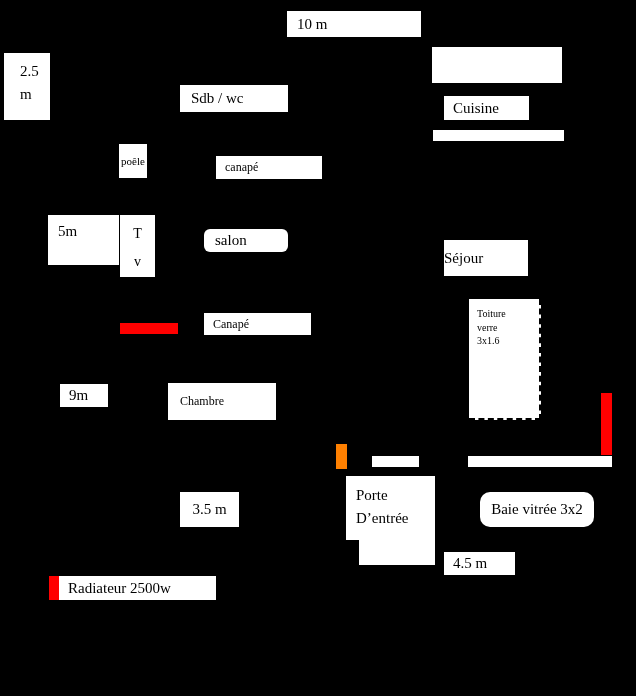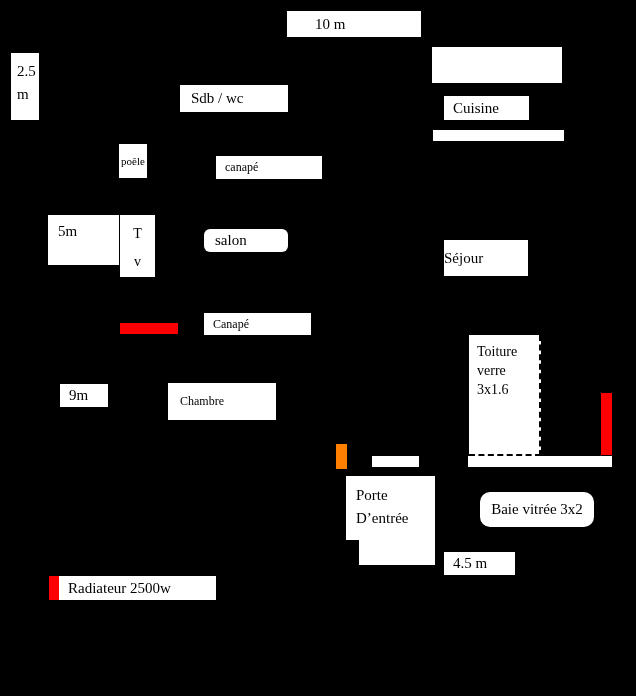--- a/index.html
+++ b/index.html
@@ -19,36 +19,36 @@
     box-sizing:border-box;
   }
   .vc{display:flex;align-items:center;}
   .hc{justify-content:center;}
   .bar{position:absolute;}
   .red{background:var(--red,#f00);}
   .orange{background:var(--orange,#ff8000);}
   .white{background:var(--box,#fff);}
 
   
-  .b-10m      {left:287px;top:11px; width:134px;height:26px;padding-left:28px;}
-  .b-25m      {left:11px; top:53px; width:28px; height:67px;padding:7px 0 0 6px;line-height:1.55;}
+  .b-10m      {left:287px;top:11px; width:134px;height:26px;padding-left:10px;}
+  .b-25m      {left:4px; top:53px; width:46px; height:67px;padding:7px 0 0 16px;line-height:1.55;}
   .b-sdbwc    {left:180px;top:85px; width:108px;height:27px;padding-left:11px;}
   .b-empty    {left:432px;top:47px; width:130px;height:36px;}
   .b-cuisine  {left:444px;top:96px; width:85px; height:24px;padding-left:9px;}
   .b-cuisbar  {left:433px;top:130px;width:131px;height:11px;}
   .b-poele    {left:119px;top:144px;width:28px; height:34px;font-size:11px;}
   .b-canape1  {left:216px;top:156px;width:106px;height:23px;font-size:12px;padding-left:9px;}
   .b-5m       {left:48px; top:215px;width:71px; height:50px;padding:8px 0 13px 10px;}
   .b-tv       {left:120px;top:215px;width:35px; height:62px;font-size:14px;text-align:center;padding-top:5px;line-height:2.0;}
   .b-salon    {left:204px;top:229px;width:84px; height:23px;padding-left:11px;border-radius:6px;}
   .b-sejour   {left:444px;top:240px;width:84px; height:36px;padding-left:0;}
   .b-canape2  {left:204px;top:313px;width:107px;height:22px;font-size:12px;padding-left:9px;}
   .r-canape   {left:120px;top:323px;width:58px; height:11px;}
-  .b-toiture  {left:469px;top:299px;width:72px; height:121px;font-size:14px;padding:8px 0 0 8px;line-height:1.35;
-               border-right:2px dashed #000;border-bottom:2px dashed #000;margin-top:36px;}
+  .b-toiture  {left:469px;top:299px;width:72px; height:121px;font-size:10px;padding:8px 0 0 8px;line-height:1.35;
+               border-right:2px dashed #000;border-bottom:2px dashed #000;}
   .b-3m       {left:60px; top:384px;width:48px; height:23px;padding-left:9px;}
   .b-chambre  {left:168px;top:383px;width:108px;height:37px;font-size:12px;padding-left:12px;}
   .r-right    {left:601px;top:393px;width:11px; height:62px;}
   .o-entry    {left:336px;top:444px;width:11px; height:25px;}
   .w-small    {left:372px;top:456px;width:47px; height:11px;}
   .w-long     {left:468px;top:456px;width:144px;height:11px;}
   .b-porte    {left:346px;top:476px;width:89px; height:64px;padding:8px 0 0 10px;line-height:1.5;}
   .b-porte2   {left:359px;top:540px;width:76px; height:25px;}
   .b-baie     {left:480px;top:492px;width:114px;height:35px;border-radius:10px;}
   .b-35m      {left:180px;top:492px;width:59px; height:35px;}
@@ -59,20 +59,21 @@
 </head>
 <body>
 
 <div id="canvas">
 
   <div class="abs wbox vc b-10m">10 m</div>
   <div class="abs wbox b-25m">2.5
 m</div>
   <div class="abs wbox b-5m">5m</div>
   <div class="abs wbox vc b-3m">9m</div>
+  <div class="abs wbox vc hc b-35m">3.5 m</div>
   <div class="abs wbox vc b-45m">4.5 m</div>
 
   <div class="abs wbox vc b-sdbwc">Sdb / wc</div>
   <div class="abs wbox b-empty"></div>
   <div class="abs wbox vc b-cuisine">Cuisine</div>
   <div class="bar white b-cuisbar"></div>
   <div class="abs wbox vc b-salon">salon</div>
   <div class="abs wbox vc b-sejour">Séjour</div>
   <div class="abs wbox vc b-chambre">Chambre</div>
 

